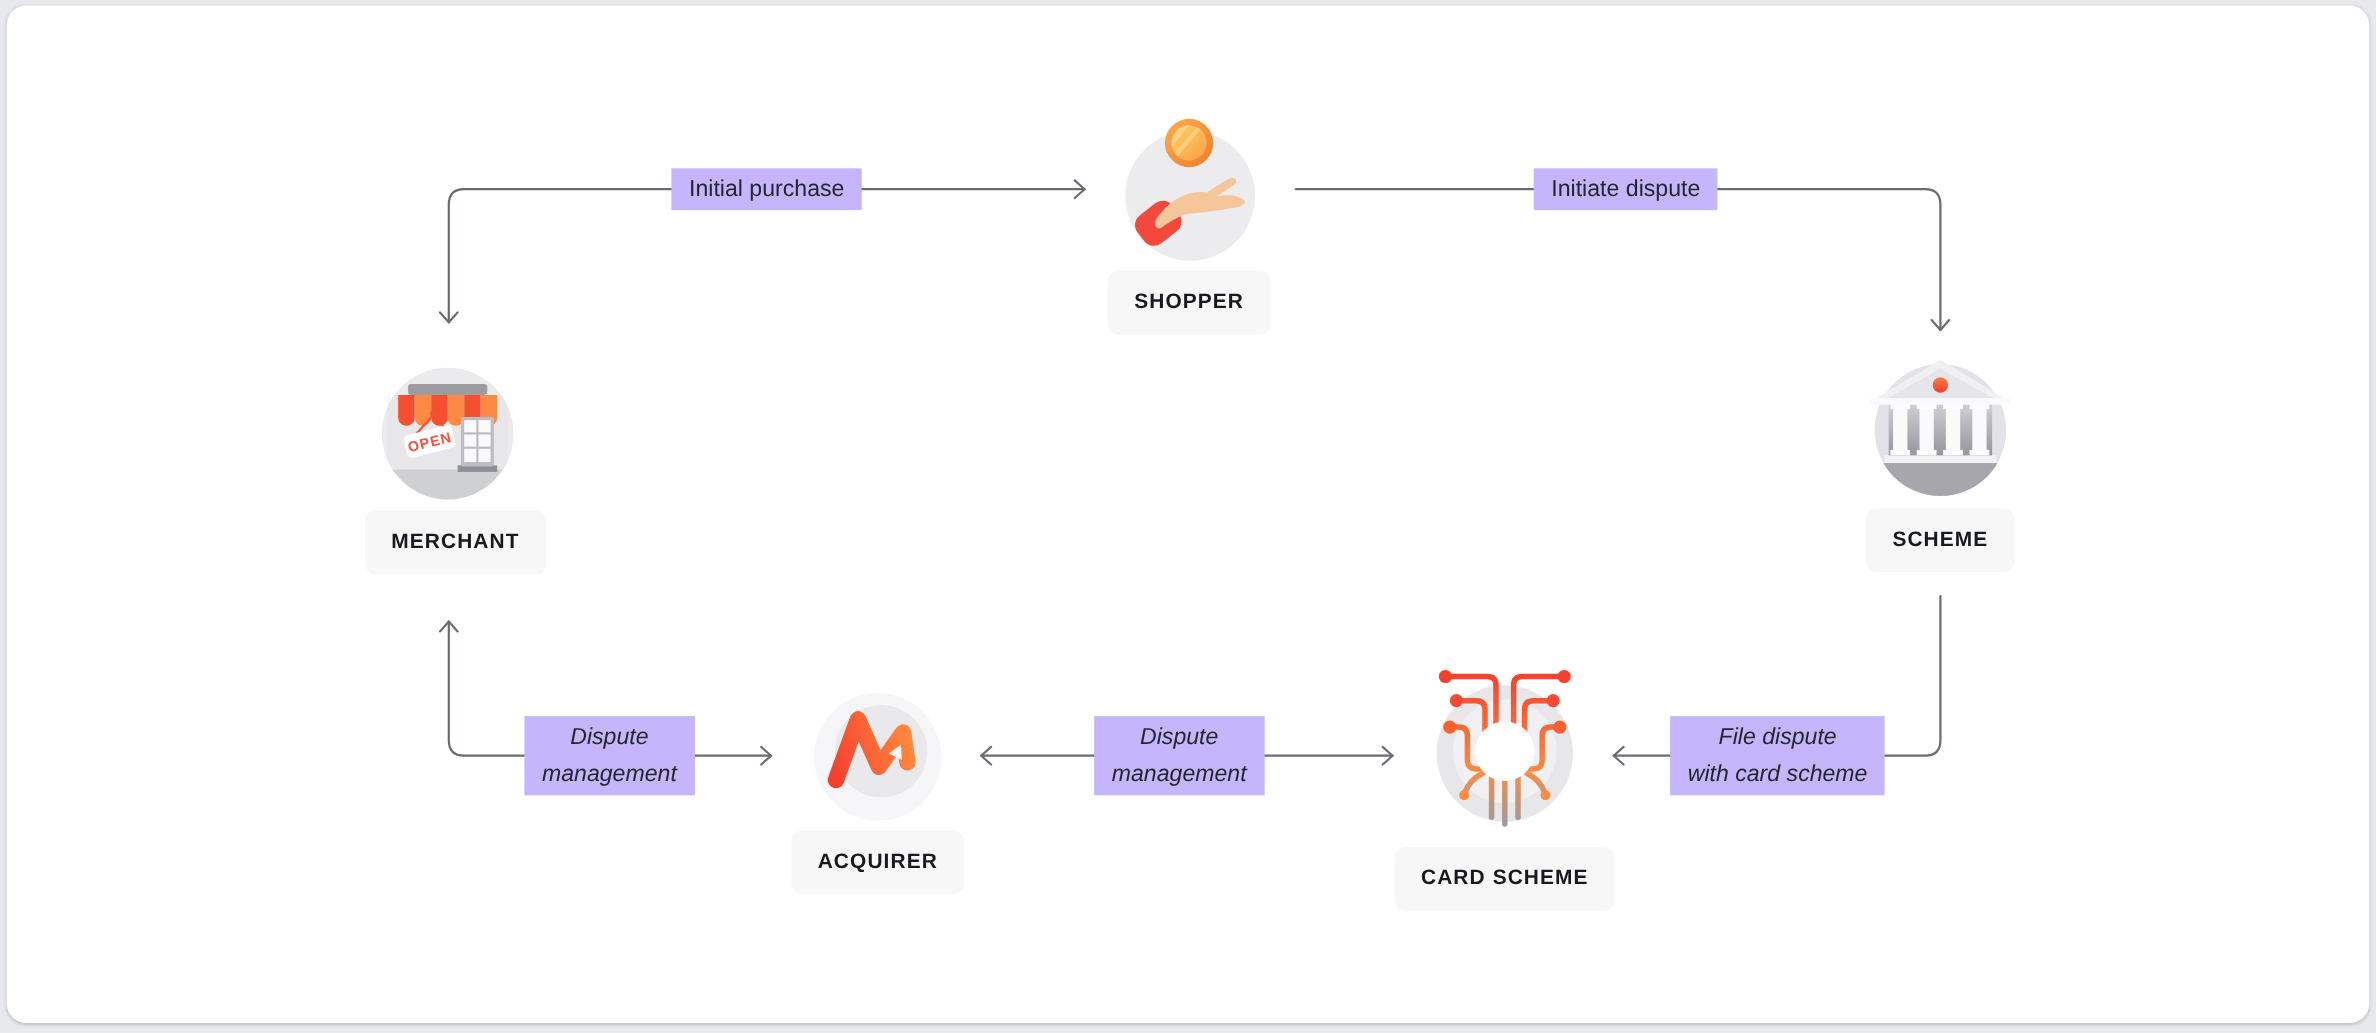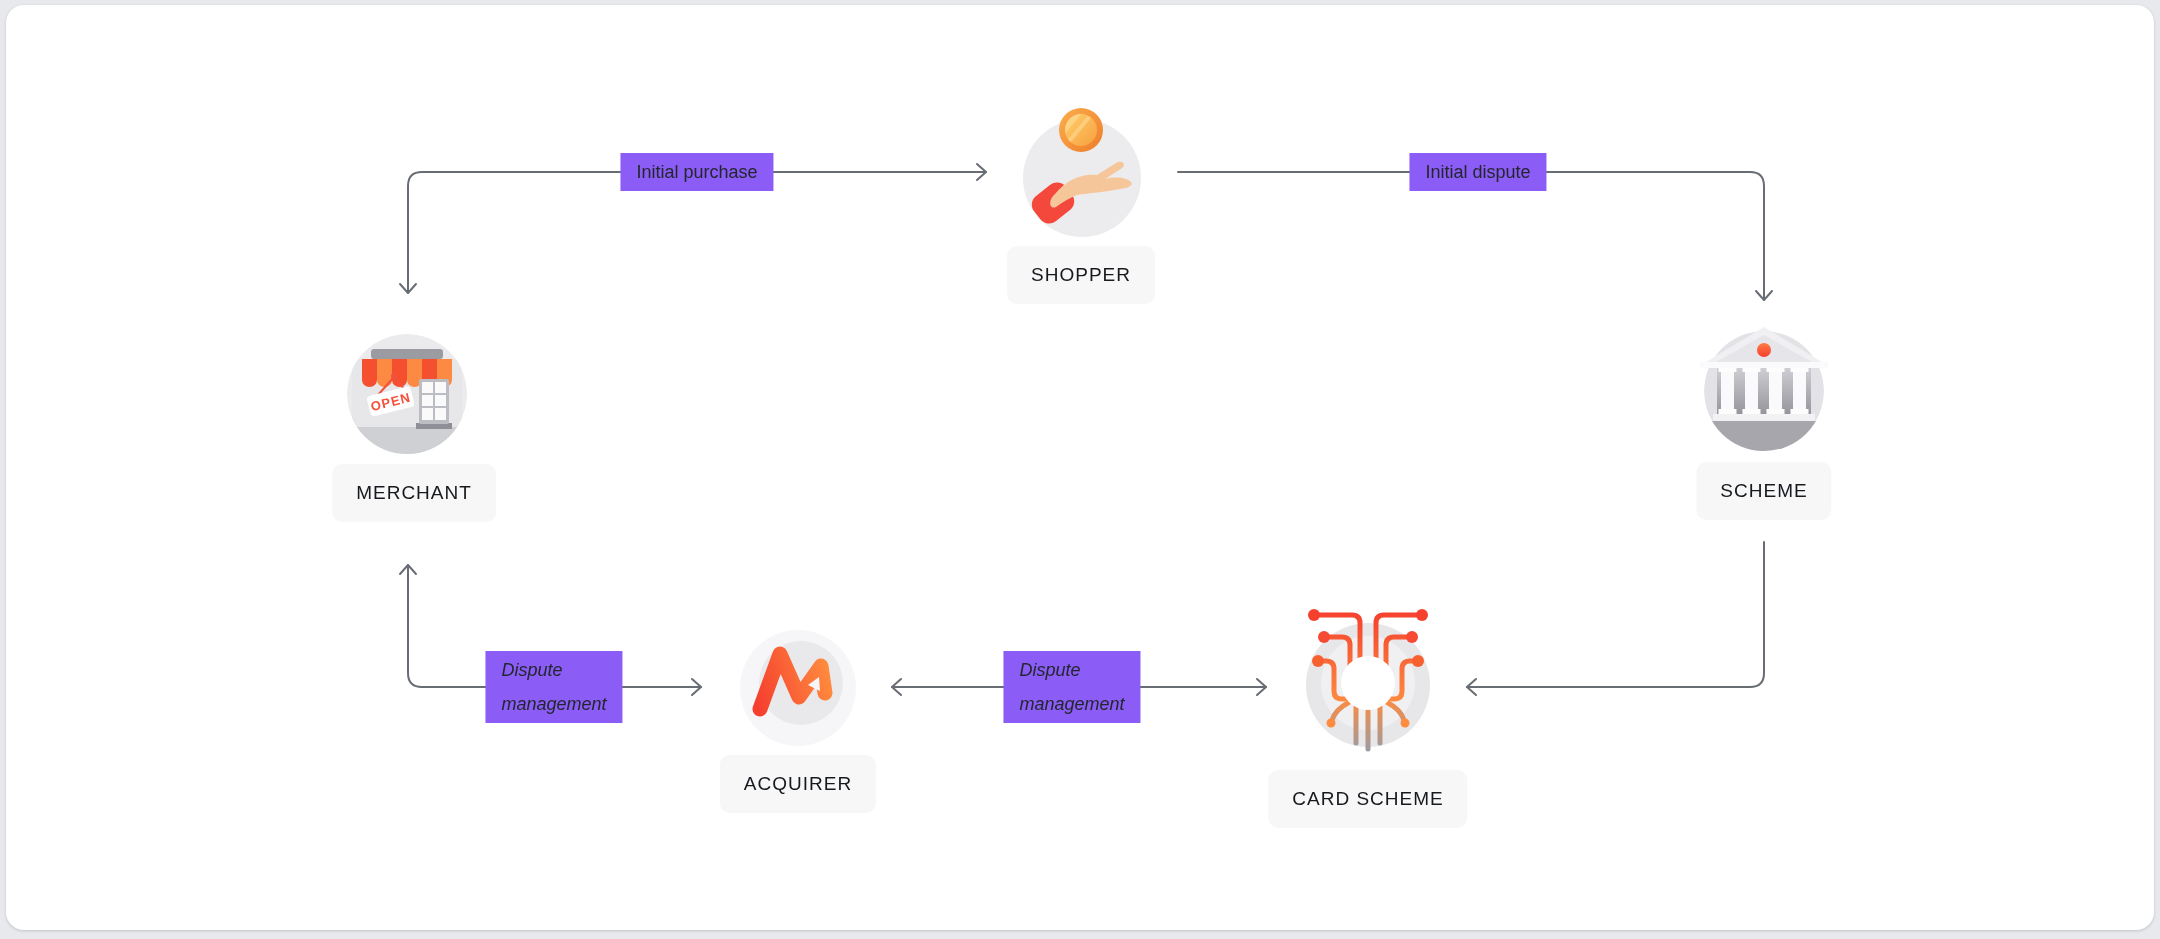--- a/index.html
+++ b/index.html
@@ -14,28 +14,28 @@
     background:#ffffff;border-radius:18px;
     box-shadow:0 1px 3px rgba(20,22,26,.18);
   }
   .stage{position:absolute;inset:0;}
   .connectors{position:absolute;left:0;top:0;}
   .node-icon{position:absolute;}
   .node-label{
     position:absolute;transform:translate(-50%,-50%);
     background:#f7f7f8;border-radius:10px;
     height:58px;line-height:58px;padding:0 24px;
-    font-size:19px;font-weight:normal;letter-spacing:1px;
+    font-size:19px;font-weight:bold;letter-spacing:1px;
     color:#16191d;white-space:nowrap;
   }
   .edge-label{
     position:absolute;transform:translate(-50%,-50%);
-    background:#8b5cf6;padding:2px 16px;
-    font-size:18px;color:#23272d;line-height:34px;
-    white-space:nowrap;
+    background:#c4b5fd;padding:2px 16px;
+    font-size:21px;color:#23272d;line-height:34px;
+    text-align:center;white-space:nowrap;
   }
   .edge-label .line{display:block;font-style:italic;}
 </style>
 </head>
 <body>
 
 <div class="card"></div>
 
 <div class="stage">
 
@@ -243,23 +243,27 @@
       <circle cx="70" cy="84" r="27" fill="#ffffff"></circle>
     </svg>
     <div class="node-label" style="left:1368px;top:799px">CARD SCHEME</div>
   </div>
 
   <div class="edge-label" style="left:697px;top:172px">
     <span>Initial purchase</span>
   </div>
 
   <div class="edge-label" style="left:1478px;top:172px">
-    <span>Initial dispute</span>
-  </div>
-
+    <span>Initiate dispute</span>
+  </div>
+
+  <div class="edge-label" style="left:1616px;top:687px">
+    <span class="line">File dispute</span>
+    <span class="line">with card scheme</span>
+  </div>
 
   <div class="edge-label" style="left:1072px;top:687px">
     <span class="line">Dispute</span>
     <span class="line">management</span>
   </div>
 
   <div class="edge-label" style="left:554px;top:687px">
     <span class="line">Dispute</span>
     <span class="line">management</span>
   </div>

